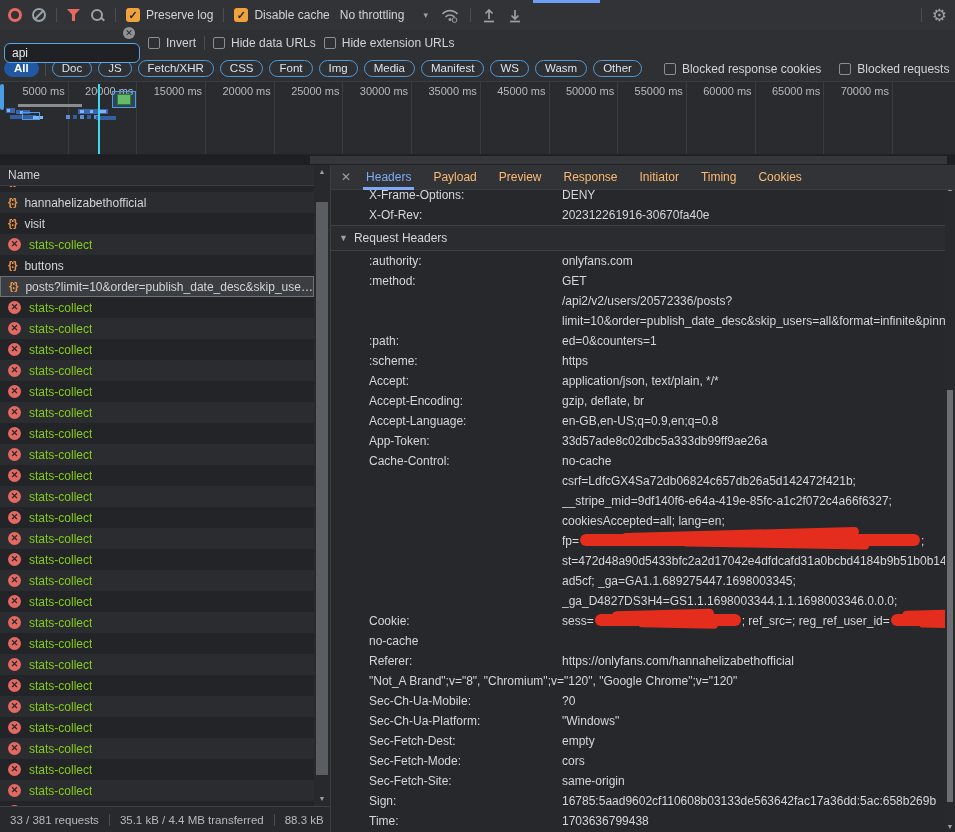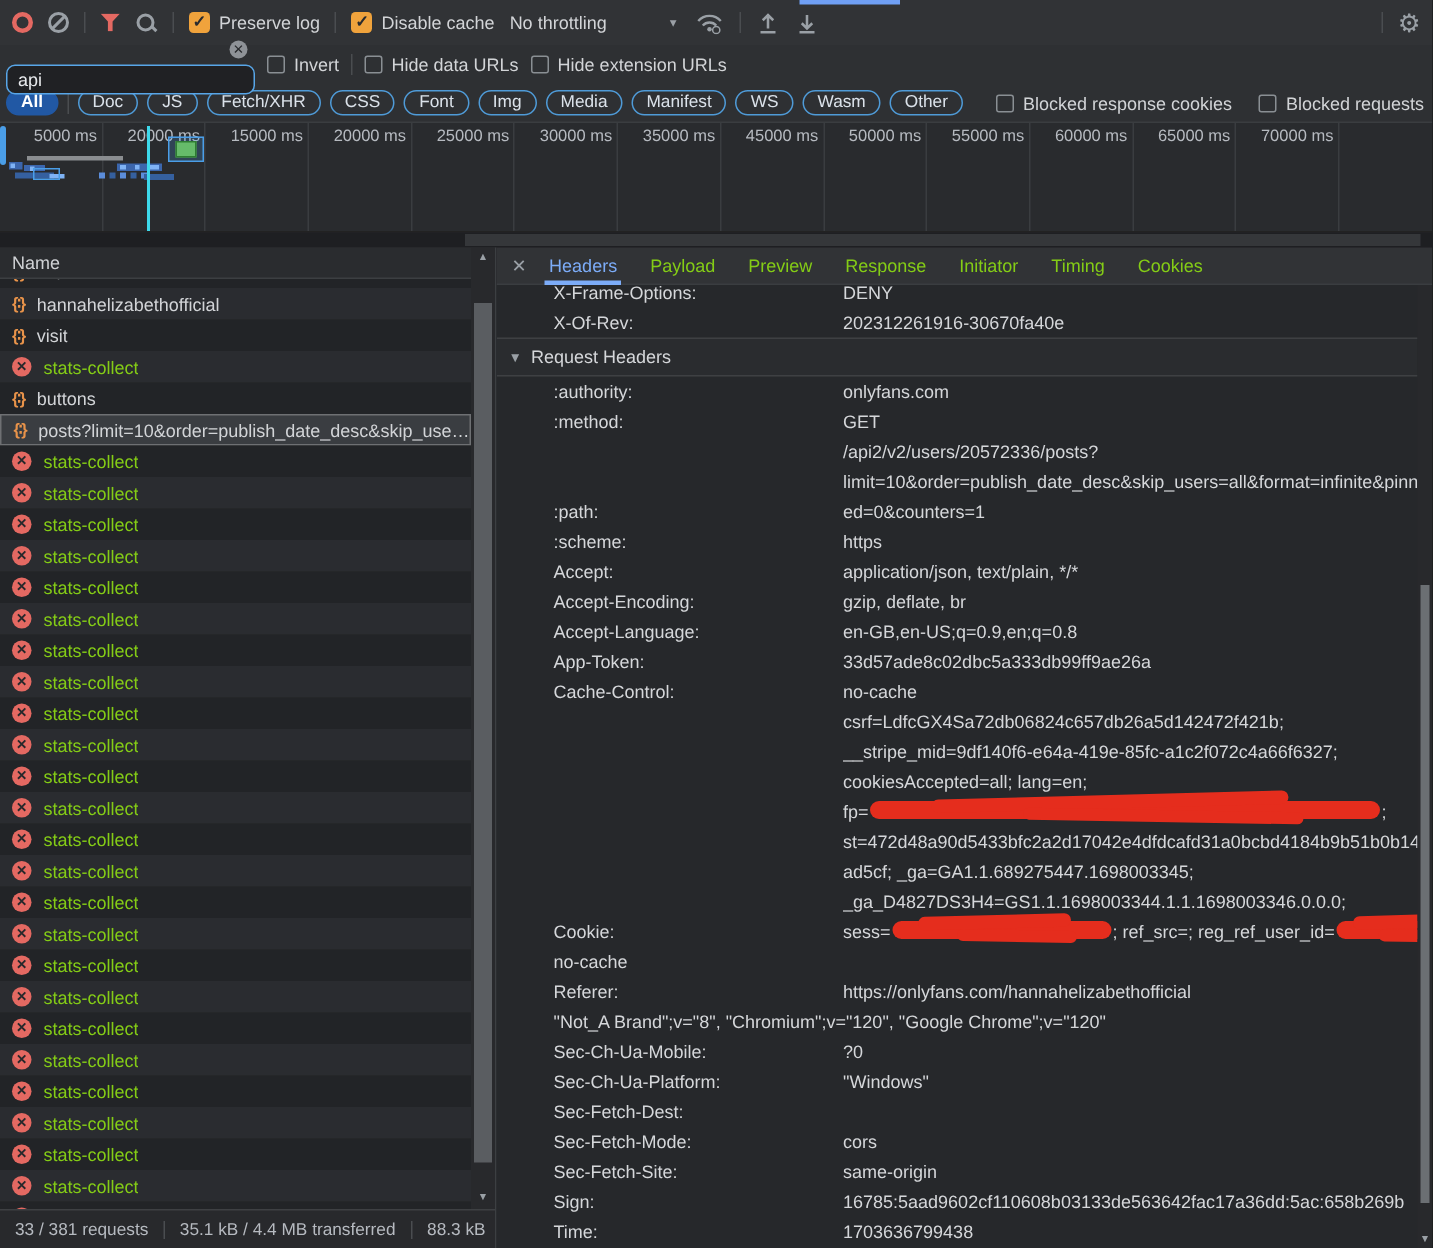--- a/index.html
+++ b/index.html
@@ -29,26 +29,26 @@
   .caret { color:#9aa0a6; font-size:9px; padding:0 2px; }
   .gear { color:#9aa0a6; font-size:17px; line-height:1; }
   .xclose { color:#9aa0a6; font-size:12px; padding:0 4px; cursor:pointer; }
 
   .cb { display:flex; align-items:center; gap:6px; cursor:pointer; flex:none; }
   .cb .box { width:12px; height:12px; border:1.5px solid #8a8f94; border-radius:2px; background:transparent; flex:none; }
   .cb.checked .box { width:14px; height:14px; border:none; border-radius:3px; background:#f0a33c; color:#2a2b2e;
       font-size:11px; font-weight:bold; line-height:14px; text-align:center; }
   .cb .lbl { color:#d2d4d7; white-space:nowrap; }
 
-  .throttle { display:flex; align-items:center; gap:40px; cursor:pointer; }
+  .throttle { display:flex; align-items:center; gap:17px; cursor:pointer; }
 
   
   .filter-input-wrap { position:relative; flex:none; }
   .filter-input {
-    width:166px; height:20px; background:#202124; border:1.5px solid #58a6e8; border-radius:6px;
+    width:136px; height:20px; background:#202124; border:1.5px solid #58a6e8; border-radius:6px;
     color:#e8eaed; font-family:"Liberation Sans",sans-serif; font-size:12px; padding:0 22px 0 7px; outline:none;margin-top:20px;
   }
   .input-clear { position:absolute; right:5px; top:4px; width:12px; height:12px; border-radius:50%;
     background:#8e9297; color:#26282b; font-size:9px; line-height:12px; text-align:center; cursor:pointer; }
 
   
   .chip { border:1.5px solid #4f9bd8; border-radius:10px; padding:1px 9px 2px; color:#dbe2ea;
     font-size:11.5px; white-space:nowrap; cursor:pointer; flex:none; }
   .chip.selected { background:#2158a4; border-color:#2158a4; color:#fff; font-weight:bold; }
 
@@ -86,21 +86,21 @@
 
   .status-bar { position:absolute; left:0; right:0; bottom:0; height:26px; background:#28292c;
      border-top:1px solid #3e4043; display:flex; align-items:center; gap:10px; padding:0 10px;
      color:#b6bac0; font-size:11.5px; white-space:nowrap; overflow:hidden; }
   .sdiv { width:1px; height:12px; background:#4a4d50; flex:none; }
 
   
   .right-panel { position:relative; flex:1; background:#26282b; overflow:hidden; }
   .tab-bar { position:absolute; top:0; left:0; right:0; height:25px; background:#313336;
      display:flex; align-items:center; padding:0 6px; z-index:2; border-bottom:1px solid #3a3d40; }
-  .tab { position:relative; height:25px; line-height:25px; padding:0 11px; color:#84cc16; cursor:pointer; white-space:nowrap; }
+  .tab { position:relative; height:25px; line-height:25px; padding:0 11px; color:#fdba74; cursor:pointer; white-space:nowrap; }
   .tab.active { color:#7cacf8; }
   .tab.active::after { content:""; position:absolute; left:8px; right:8px; bottom:0; height:2.5px; background:#7cacf8; }
 
   .hdr-content { position:absolute; top:20px; left:0; right:10px; bottom:0; overflow:hidden; z-index:1; }
   .h-row { display:flex; align-items:flex-end; padding-left:8px;margin-left:30px; }
   .h-name { width:193px; flex:none; line-height:20px; color:#d5d7da; }
   .h-value { flex:1; color:#d5d7da; overflow:hidden; }
   .h-line { line-height:20px; white-space:nowrap; }
   .section-row { height:26px; line-height:25px; border-top:1px solid #3e4043; border-bottom:1px solid #3e4043;
      padding-left:8px; margin-bottom:0; color:#d5d7da; background:#2a2c2f; cursor:pointer; }
@@ -518,20 +518,23 @@
             </div>
           </div>
           <div class="h-row">
             <div class="h-name">Sec-Ch-Ua-Platform:</div>
             <div class="h-value">
               <div class="h-line">"Windows"</div>
             </div>
           </div>
           <div class="h-row">
             <div class="h-name">Sec-Fetch-Dest:</div>
+            <div class="h-value">
+              <div class="h-line">empty</div>
+            </div>
           </div>
           <div class="h-row">
             <div class="h-name">Sec-Fetch-Mode:</div>
             <div class="h-value">
               <div class="h-line">cors</div>
             </div>
           </div>
           <div class="h-row">
             <div class="h-name">Sec-Fetch-Site:</div>
             <div class="h-value">

